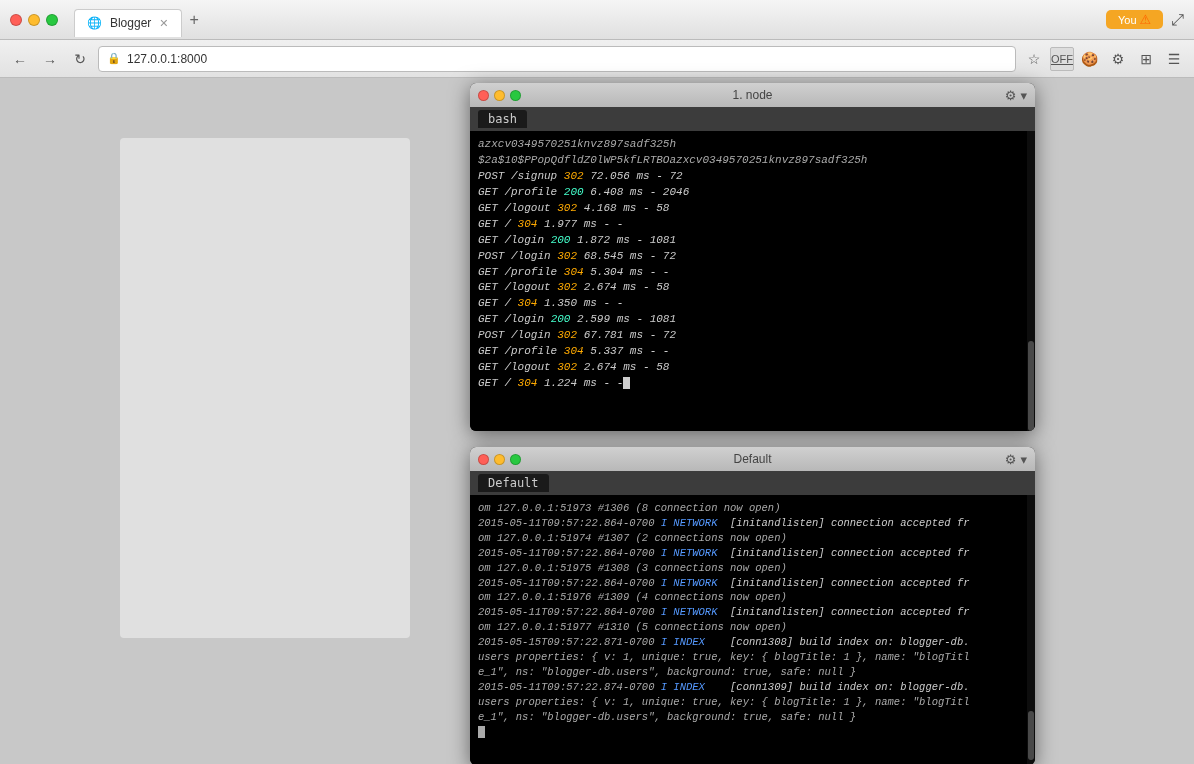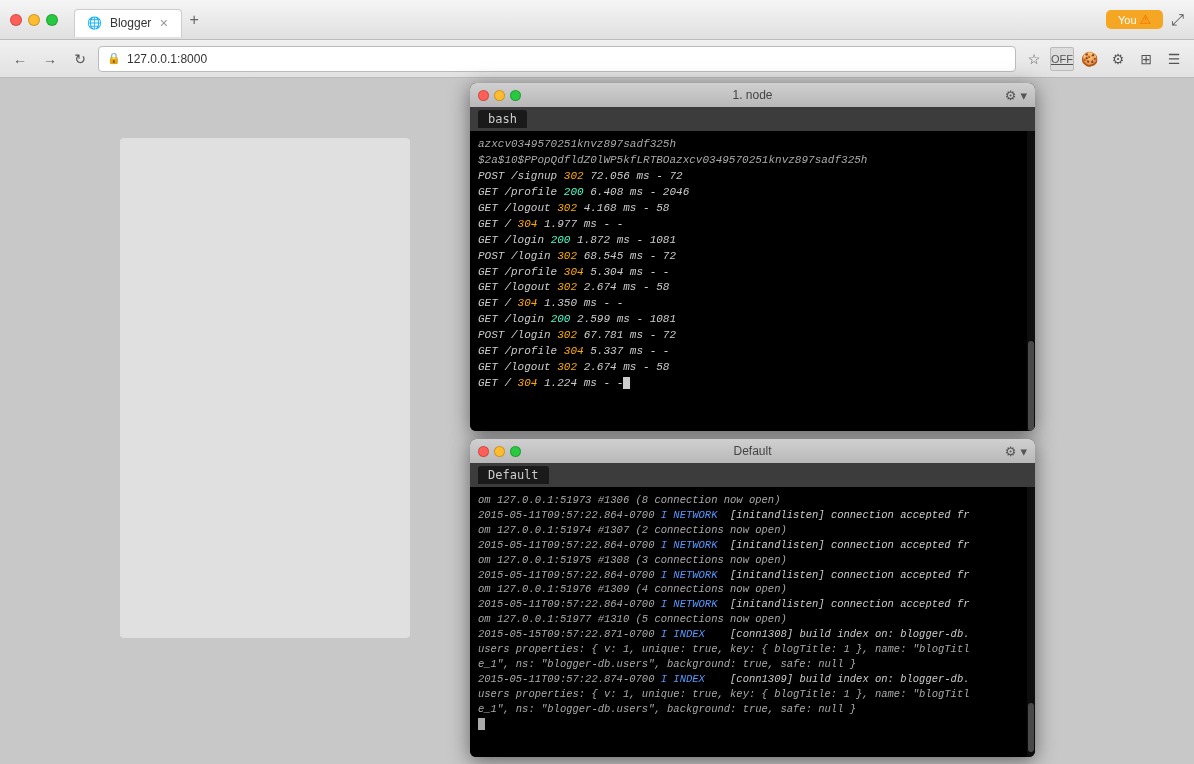--- a/index.html
+++ b/index.html
@@ -156,21 +156,21 @@
       left: 470px;
       top: 5px;
       width: 565px;
     }
 
     
     .terminal-window {
       background: #1a1a1a;
       border-radius: 6px;
       box-shadow: 0 4px 20px rgba(0,0,0,0.5);
-      margin-bottom: 8px;
+      margin-bottom: 16px;
       overflow: hidden;
     }
 
     .terminal-titlebar {
       background: linear-gradient(to bottom, #d0d0d0, #b8b8b8);
       height: 24px;
       display: flex;
       align-items: center;
       padding: 0 8px;
       position: relative;

